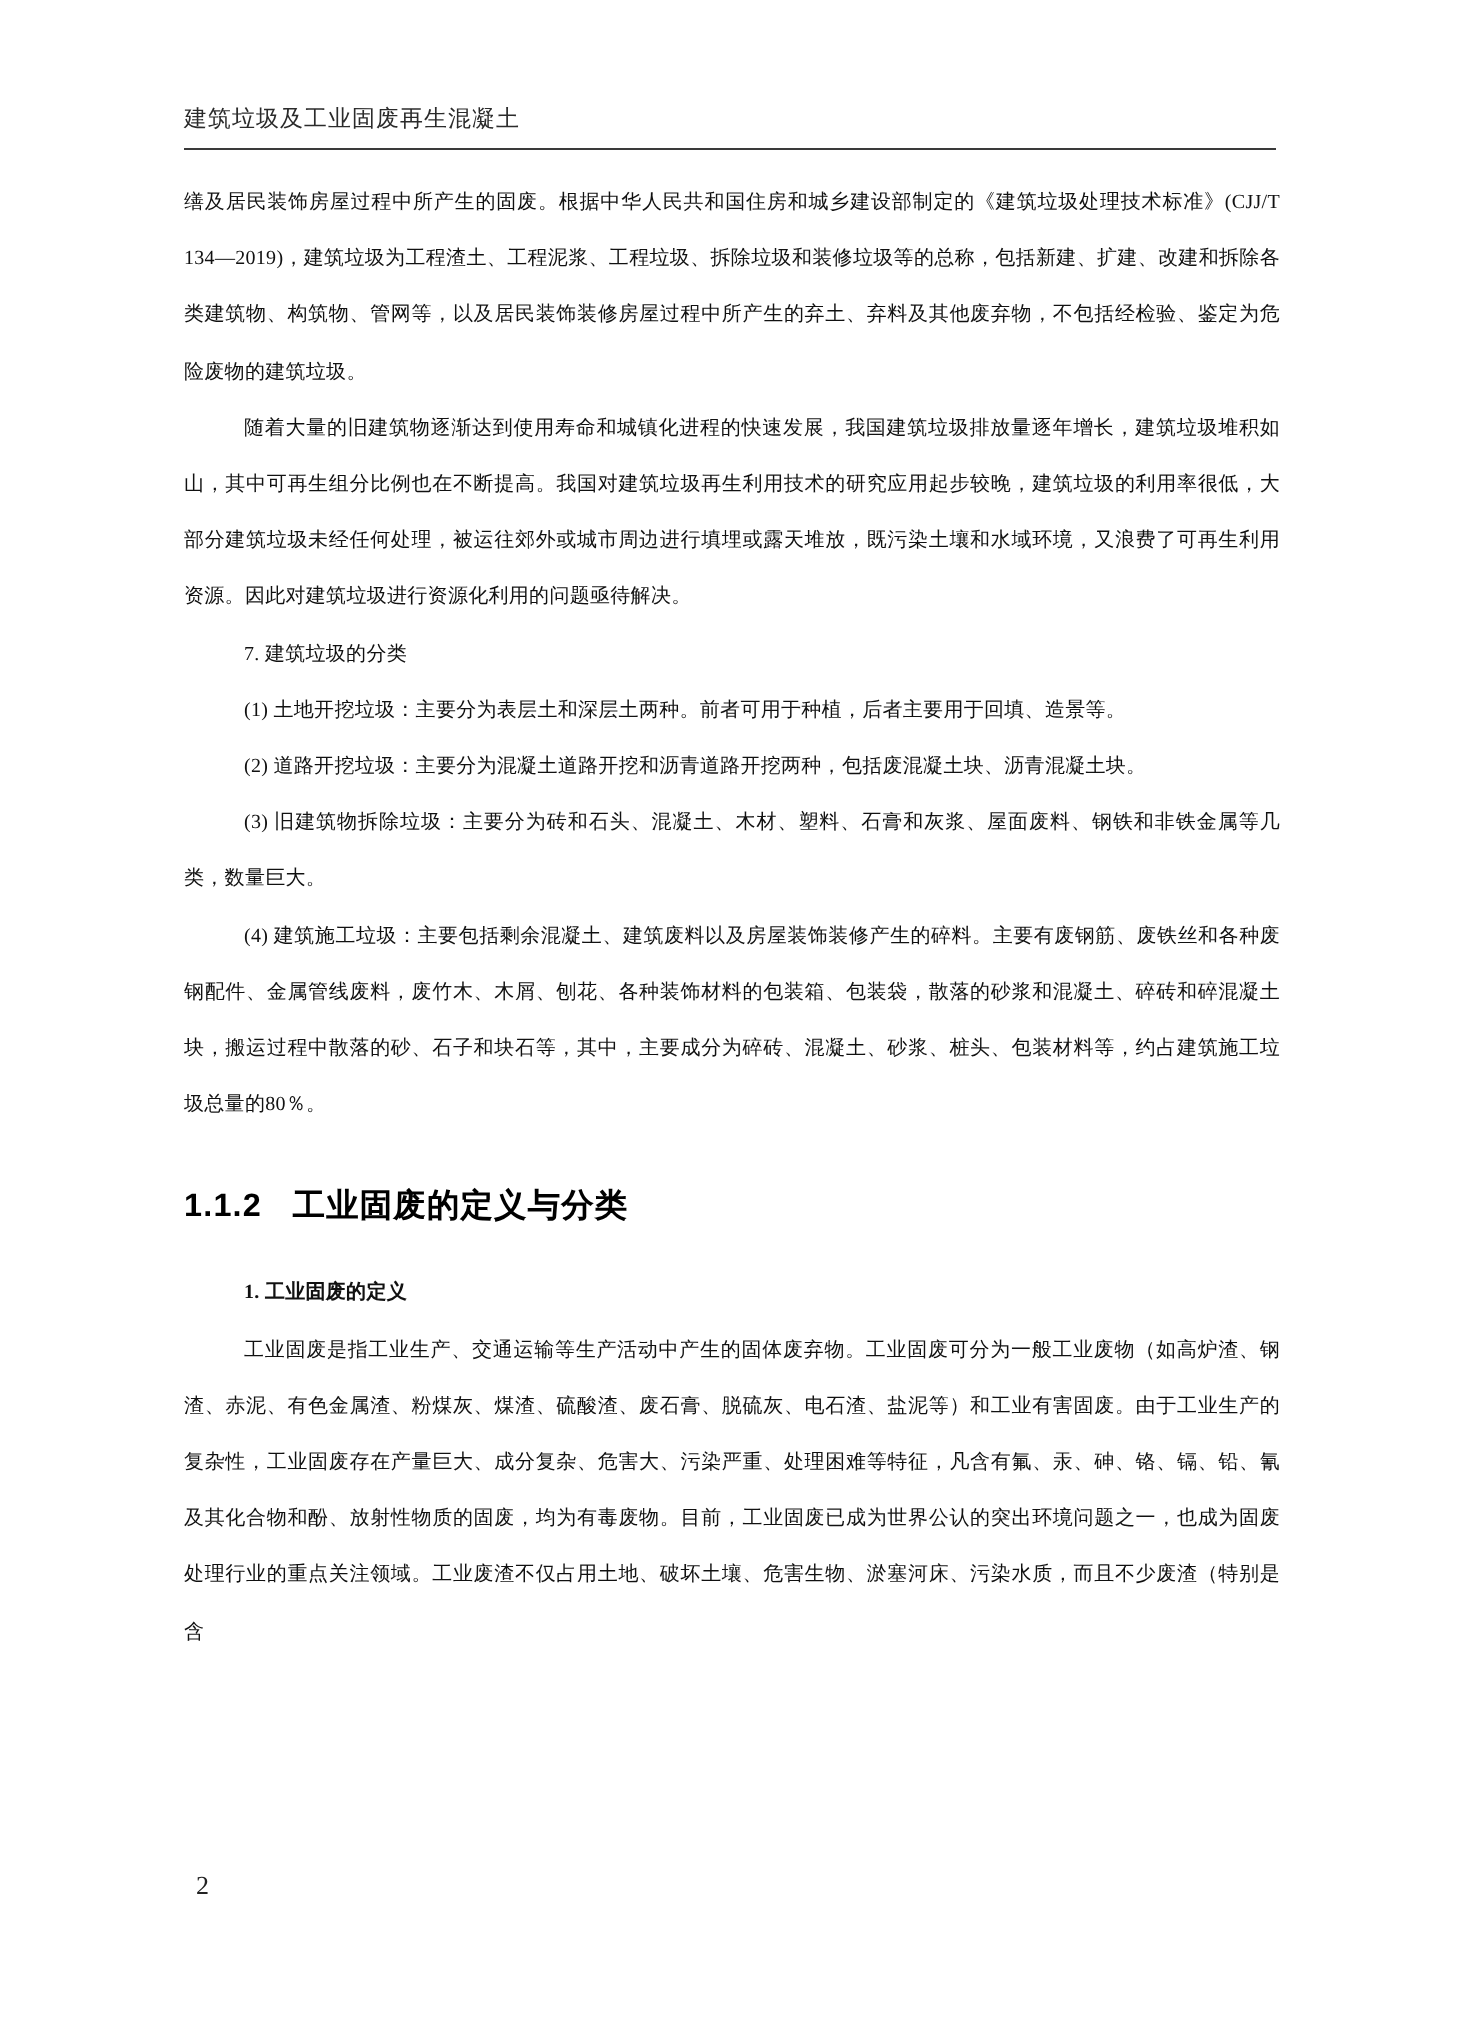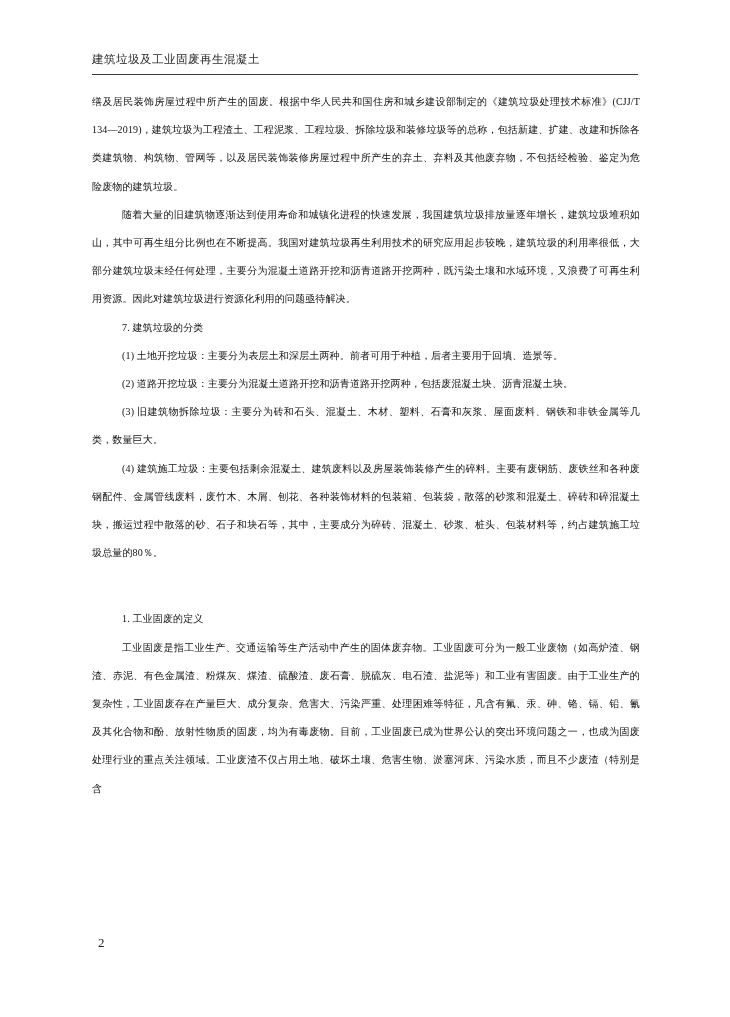--- a/index.html
+++ b/index.html
@@ -71,49 +71,53 @@
   .pagenum {
     position: absolute;
     left: 98px;
     top: 935px;
     font-size: 13px;
     color: #222222;
     font-family: "Liberation Serif", "DejaVu Serif", serif;
   }
   .sub-head {
     text-indent: 30px;
+    font-weight: bold;
   }
 </style>
 </head>
 <body>
 
 <div class="page">
 
   <div class="header">建筑垃圾及工业固废再生混凝土</div>
   <div class="header-rule"></div>
 
   <div class="content">
 
     <p class="body-text">缮及居民装饰房屋过程中所产生的固废。根据中华人民共和国住房和城乡建设部制定的《建筑垃圾处理技术标准》(CJJ/T 134—2019)，建筑垃圾为工程渣土、工程泥浆、工程垃圾、拆除垃圾和装修垃圾等的总称，包括新建、扩建、改建和拆除各类建筑物、构筑物、管网等，以及居民装饰装修房屋过程中所产生的弃土、弃料及其他废弃物，不包括经检验、鉴定为危险废物的建筑垃圾。</p>
 
-    <p class="body-text indent">随着大量的旧建筑物逐渐达到使用寿命和城镇化进程的快速发展，我国建筑垃圾排放量逐年增长，建筑垃圾堆积如山，其中可再生组分比例也在不断提高。我国对建筑垃圾再生利用技术的研究应用起步较晚，建筑垃圾的利用率很低，大部分建筑垃圾未经任何处理，主要分为混凝土道路开挖和沥青道路开挖两种，既污染土壤和水域环境，又浪费了可再生利用资源。因此对建筑垃圾进行资源化利用的问题亟待解决。</p>
+    <p class="body-text indent">随着大量的旧建筑物逐渐达到使用寿命和城镇化进程的快速发展，我国建筑垃圾排放量逐年增长，建筑垃圾堆积如山，其中可再生组分比例也在不断提高。我国对建筑垃圾再生利用技术的研究应用起步较晚，建筑垃圾的利用率很低，大部分建筑垃圾未经任何处理，被运往郊外或城市周边进行填埋或露天堆放，既污染土壤和水域环境，又浪费了可再生利用资源。因此对建筑垃圾进行资源化利用的问题亟待解决。</p>
 
     <p class="body-text indent">7. 建筑垃圾的分类</p>
 
 
     <p class="body-text indent">(1) 土地开挖垃圾：主要分为表层土和深层土两种。前者可用于种植，后者主要用于回填、造景等。</p>
 
     <p class="body-text indent">(2) 道路开挖垃圾：主要分为混凝土道路开挖和沥青道路开挖两种，包括废混凝土块、沥青混凝土块。</p>
 
     <p class="body-text indent">(3) 旧建筑物拆除垃圾：主要分为砖和石头、混凝土、木材、塑料、石膏和灰浆、屋面废料、钢铁和非铁金属等几类，数量巨大。</p>
 
     <p class="body-text indent">(4) 建筑施工垃圾：主要包括剩余混凝土、建筑废料以及房屋装饰装修产生的碎料。主要有废钢筋、废铁丝和各种废钢配件、金属管线废料，废竹木、木屑、刨花、各种装饰材料的包装箱、包装袋，散落的砂浆和混凝土、碎砖和碎混凝土块，搬运过程中散落的砂、石子和块石等，其中，主要成分为碎砖、混凝土、砂浆、桩头、包装材料等，约占建筑施工垃圾总量的80％。</p>
 
     <div class="gap-sec-top"></div>
 
+    <h2 class="section">
+      <span>1.1.2</span>&nbsp;&nbsp;&nbsp;<span>工业固废的定义与分类</span>
+    </h2>
 
     <div class="gap-sec-bottom"></div>
 
     <p class="body-text sub-head">1. 工业固废的定义</p>
 
     <p class="body-text indent">工业固废是指工业生产、交通运输等生产活动中产生的固体废弃物。工业固废可分为一般工业废物（如高炉渣、钢渣、赤泥、有色金属渣、粉煤灰、煤渣、硫酸渣、废石膏、脱硫灰、电石渣、盐泥等）和工业有害固废。由于工业生产的复杂性，工业固废存在产量巨大、成分复杂、危害大、污染严重、处理困难等特征，凡含有氟、汞、砷、铬、镉、铅、氰及其化合物和酚、放射性物质的固废，均为有毒废物。目前，工业固废已成为世界公认的突出环境问题之一，也成为固废处理行业的重点关注领域。工业废渣不仅占用土地、破坏土壤、危害生物、淤塞河床、污染水质，而且不少废渣（特别是含</p>
 
   </div>
 
   <div class="pagenum">2</div>

